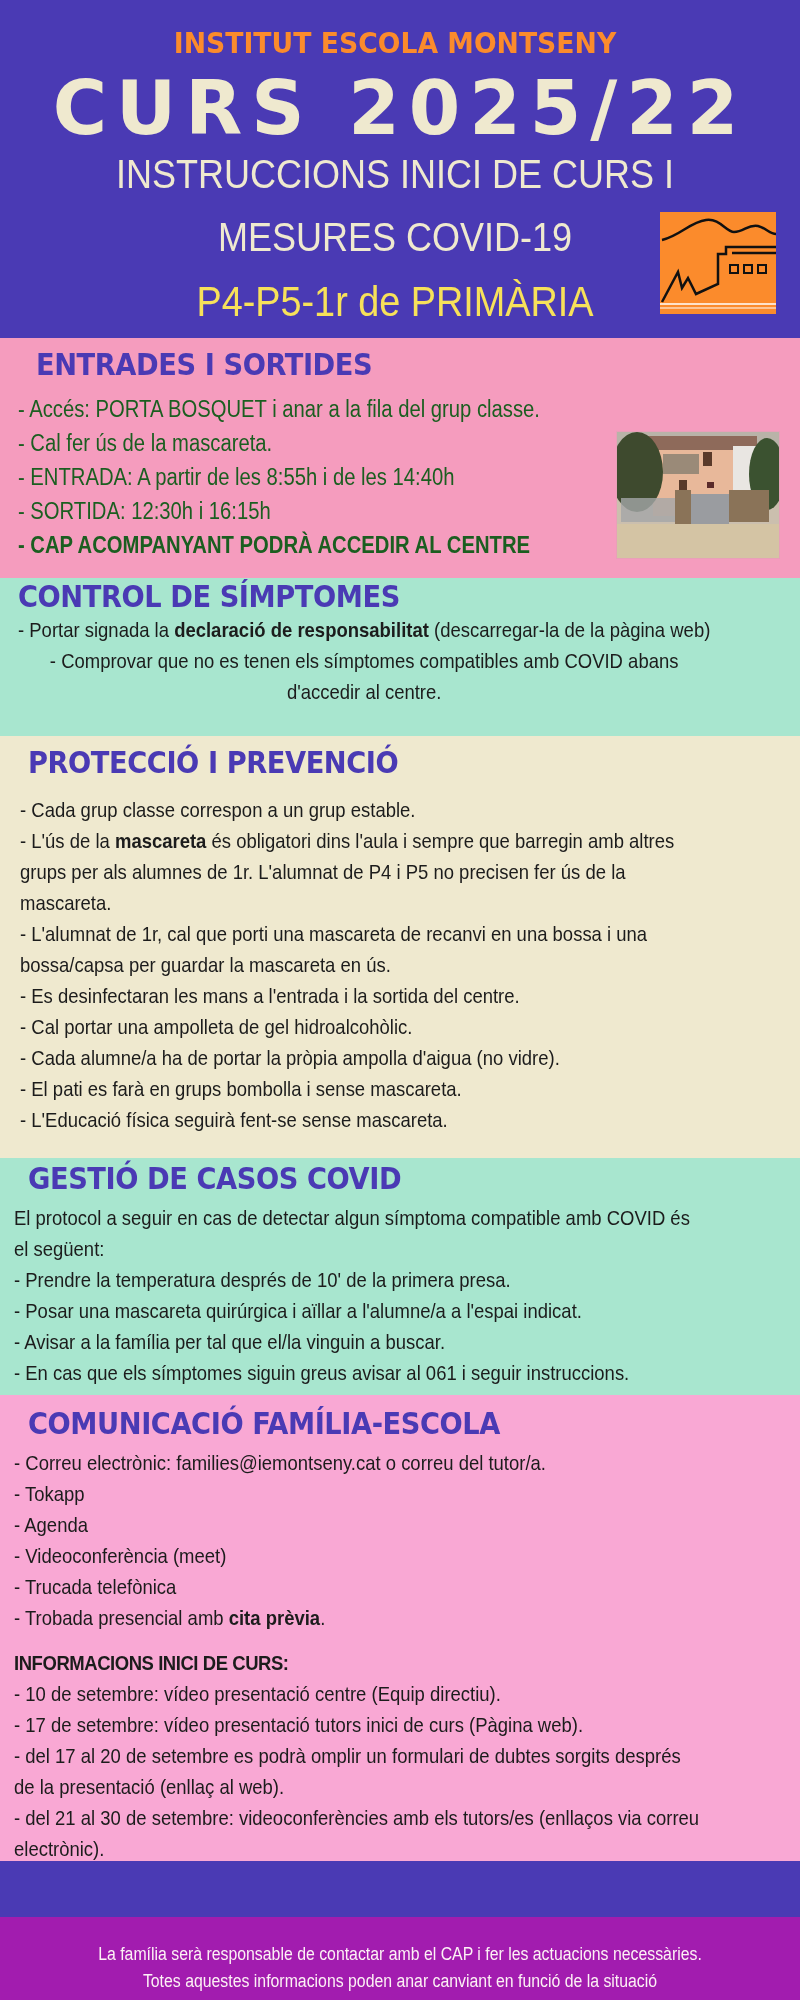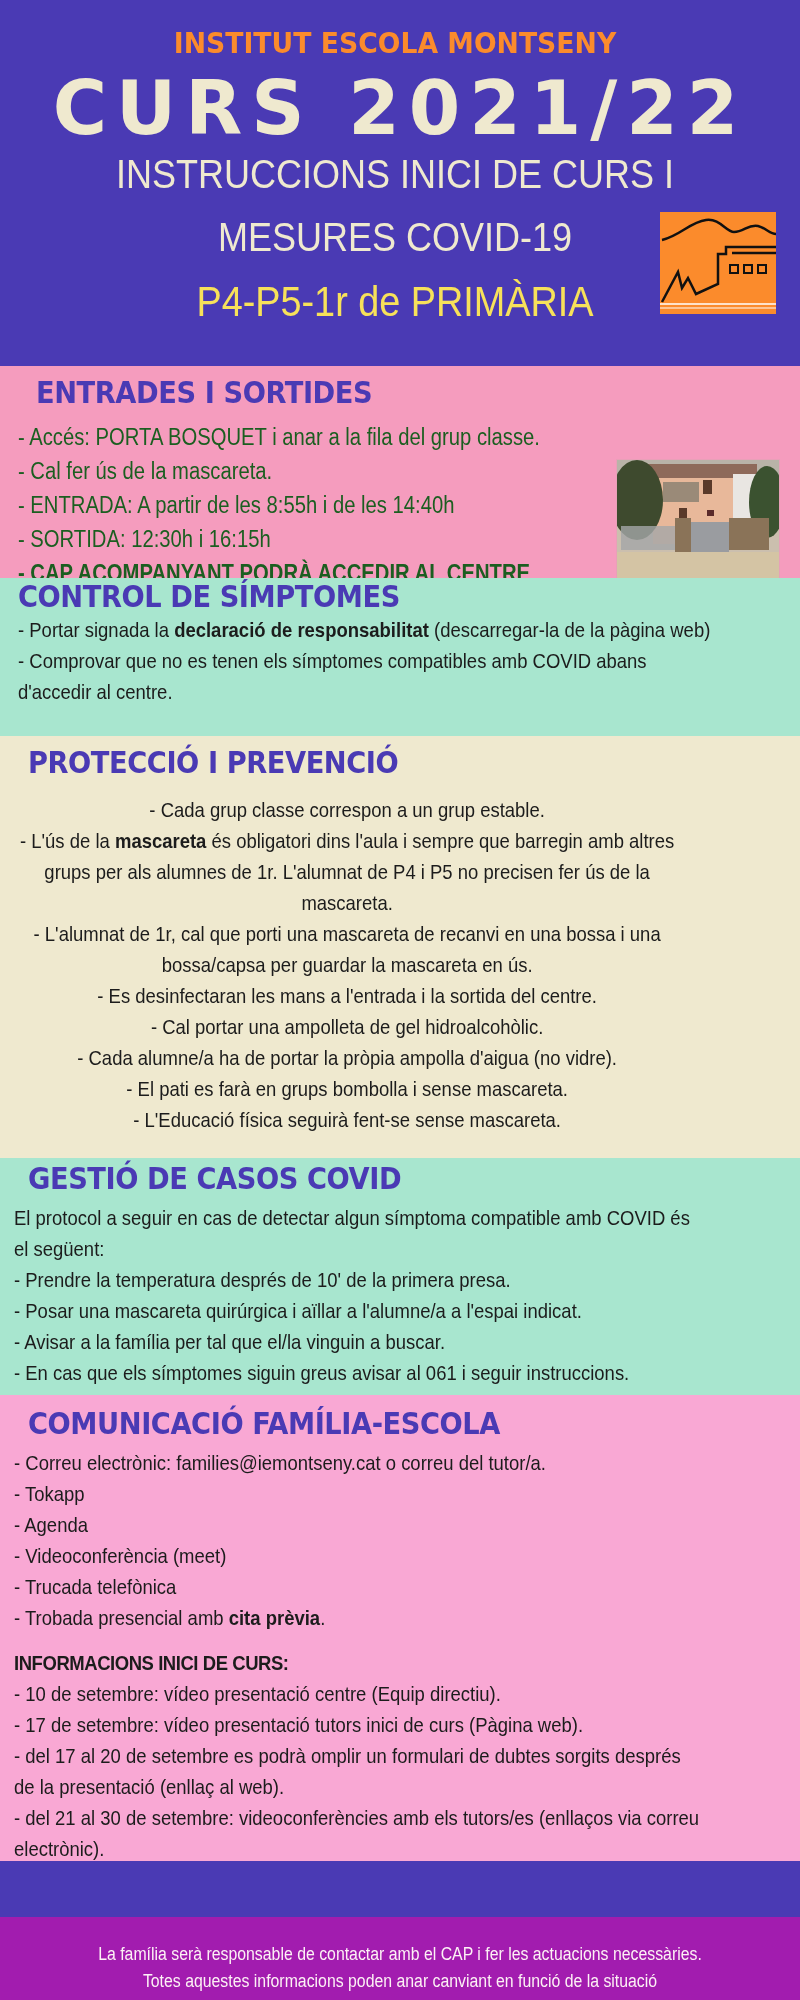--- a/index.html
+++ b/index.html
@@ -1,23 +1,23 @@
 <!DOCTYPE html>
 <html><head>
   <meta charset="utf-8">
   <style>
     * { margin: 0; padding: 0; box-sizing: border-box; }
     html, body { width: 800px; height: 2000px; overflow: hidden; background: #4a3ab4; }
     body { font-family: "Liberation Sans", sans-serif; position: relative; }
 
     .section { position: absolute; left: 0; width: 800px; }
     .header { top: 0; height: 338px; background: #4a3ab4; }
-    .entrades { top: 338px; height: 240px; background: #f59cbe; margin-top: 28px; }
-    .control { top: 578px; height: 158px; background: #a8e6cf; }
-    .proteccio { top: 736px; height: 422px; background: #efe9cf; text-align: center; }
+    .entrades { top: 338px; height: 240px; background: #f59cbe; }
+    .control { top: 578px; height: 158px; background: #a8e6cf; text-align: center; }
+    .proteccio { top: 736px; height: 422px; background: #efe9cf; }
     .gestio { top: 1158px; height: 275px; background: #a8e6cf; }
     .comunicacio { top: 1395px; height: 466px; background: #f9a8d4; }
     .footer { top: 1917px; height: 139px; background: #a21caf; }
 
     .school-name {
       position: absolute; top: 26px; left: 0; width: 790px; text-align: center;
       color: #fb8b2c; font-weight: bold; font-size: 29px; letter-spacing: 0px;
       font-family: "DejaVu Sans", sans-serif; transform: scaleX(0.92);
     }
     .curs-title {
@@ -63,21 +63,21 @@
     .footer-text {
       position: absolute; top: 24px; left: 0; width: 800px; text-align: center;
       color: #fdf1f5; font-size: 18px; line-height: 27px;
     }
   </style>
 </head>
 <body>
 
 <div class="section header">
   <div class="school-name">INSTITUT ESCOLA MONTSENY</div>
-  <div class="curs-title">CURS 2021/22</div>
+  <div class="curs-title">CURS 2025/22</div>
   <div class="subtitle l1">INSTRUCCIONS INICI DE CURS I</div>
   <div class="subtitle l2">MESURES COVID-19</div>
   <div class="level">P4-P5-1r de PRIMÀRIA</div>
   <div class="logo">
     <svg width="116" height="102" viewBox="0 0 116 102">
       <rect width="116" height="102" fill="#fb8b2c"></rect>
       <path d="M2 28 C20 24 30 10 46 8 C60 6 66 20 74 20 C84 20 88 12 98 14 C106 16 110 22 116 22" stroke="#111" stroke-width="2.5" fill="none"></path>
       <path d="M58 50 L58 42 L66 42 L66 35 L116 35 M116 41 L72 41" stroke="#111" stroke-width="2.5" fill="none"></path>
       <path d="M2 90 L18 60 L22 76 L28 66 L36 82 L58 72 L58 50" stroke="#111" stroke-width="2.5" fill="none"></path>
       <rect x="70" y="53" width="8" height="8" stroke="#111" stroke-width="2" fill="none"></rect>

